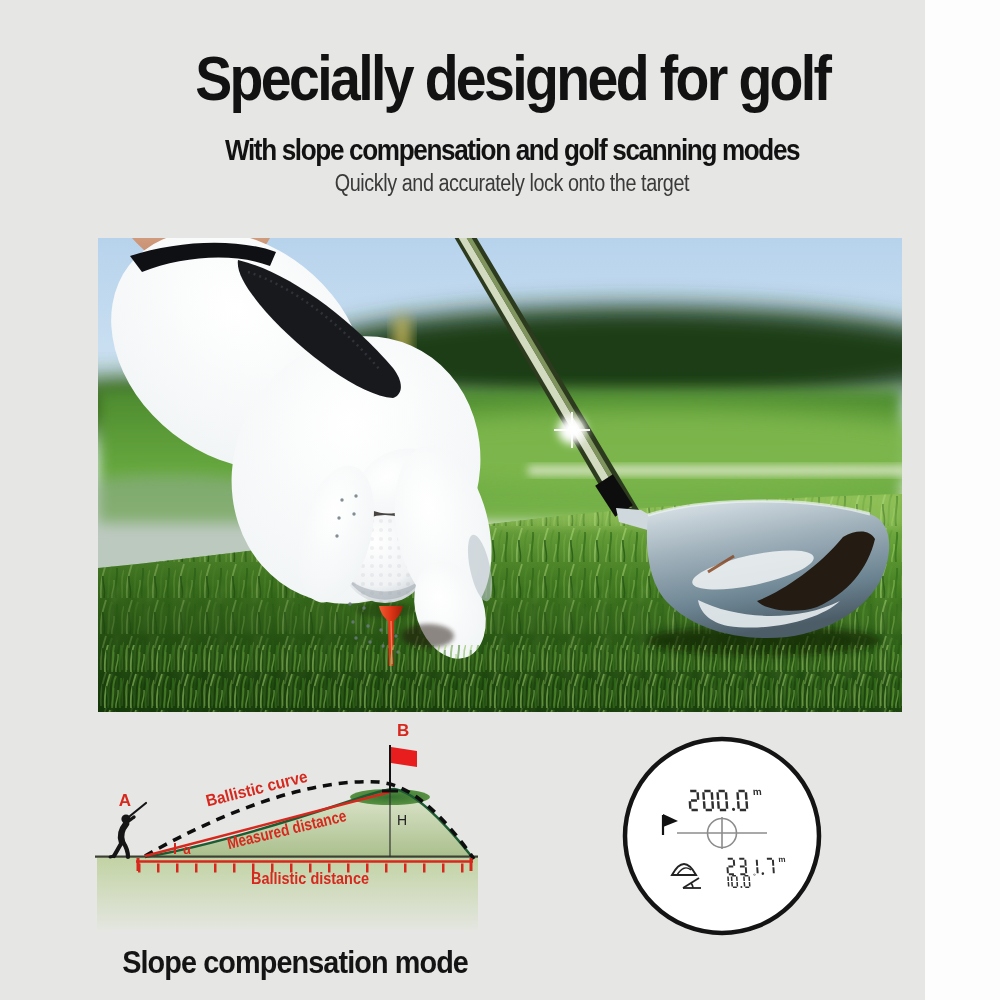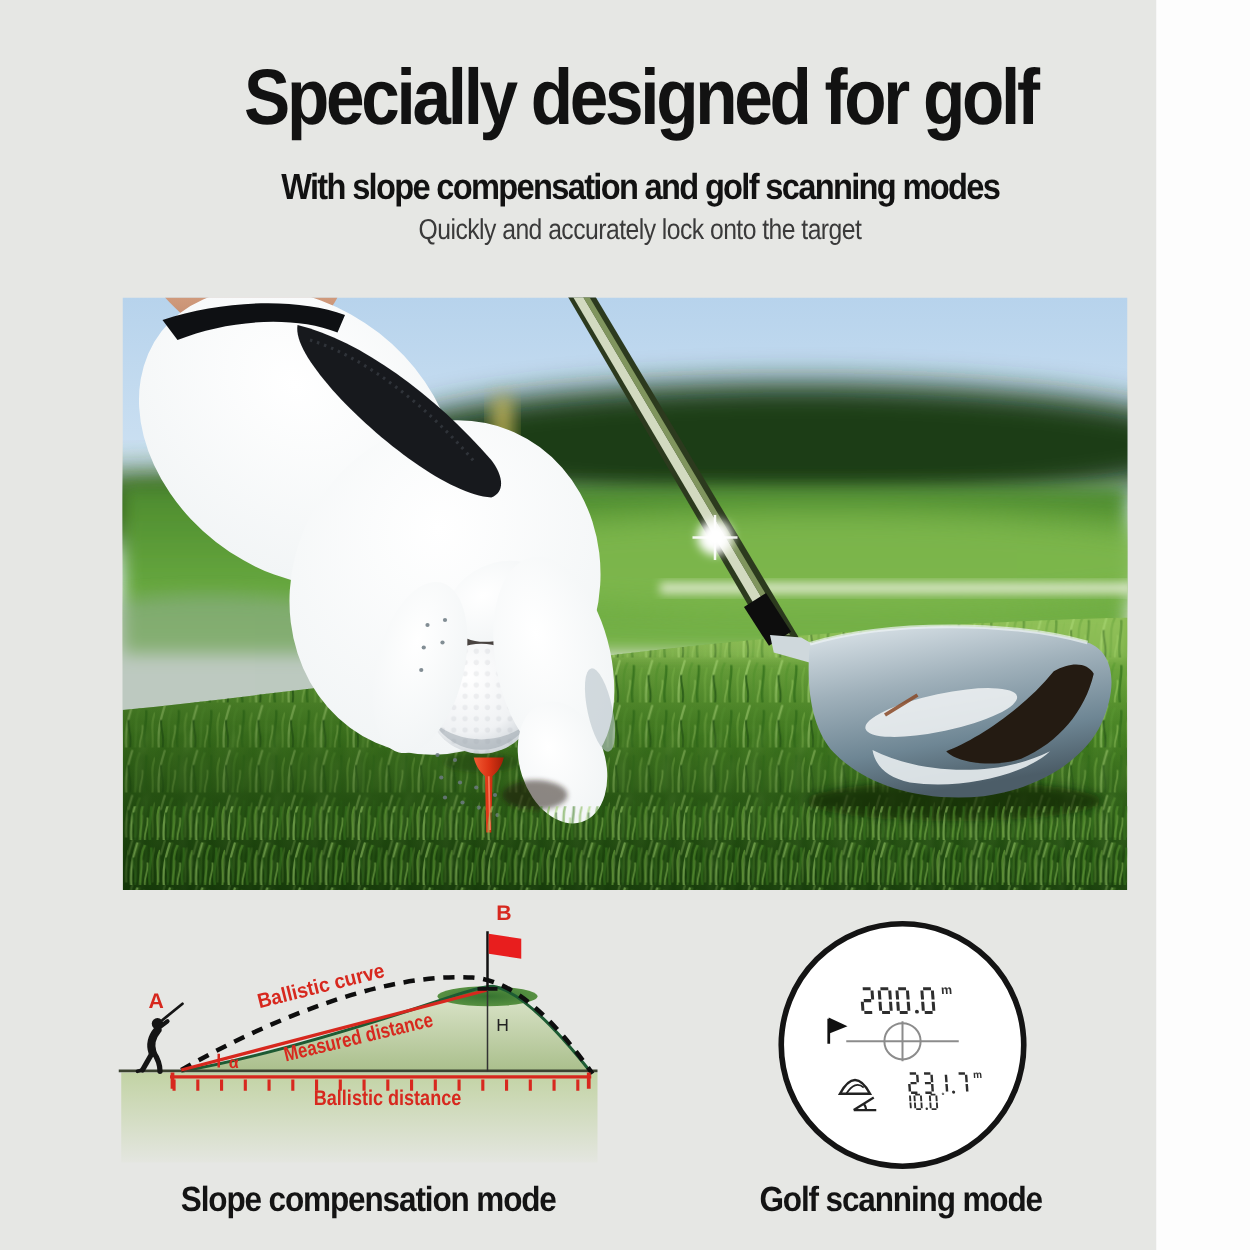--- a/index.html
+++ b/index.html
@@ -6,21 +6,21 @@
   body{font-family:"Liberation Sans","DejaVu Sans",sans-serif;}
   #canvas{position:relative;width:1000px;height:1000px;background:#e6e7e4;overflow:hidden;padding-left:31px;}
   #side-strip{position:absolute;left:925px;top:0;width:75px;height:1000px;background:#fdfdfd;}
   .hdr{position:absolute;left:12px;width:1000px;text-align:center;color:#121212;}
   .squeeze{display:inline-block;transform:scaleX(.88);transform-origin:50% 50%;white-space:nowrap;}
   .squeeze2{display:inline-block;transform:scaleX(.90);transform-origin:50% 50%;white-space:nowrap;}
   .squeeze3{display:inline-block;transform:scaleX(.86);transform-origin:50% 50%;white-space:nowrap;}
   #title{top:42px;font-size:63px;font-weight:800;letter-spacing:-3px;}
   #subtitle{top:134px;font-size:29px;font-weight:700;letter-spacing:-1.5px;}
   #tagline{top:170px;font-size:23px;font-weight:400;letter-spacing:-.5px;color:#3a3a3a;}
-  .caption{position:absolute;top:944px;width:400px;text-align:center;font-size:28px;font-weight:700;letter-spacing:-1px;color:#141414;}
+  .caption{position:absolute;top:944px;width:400px;text-align:center;font-size:32px;font-weight:700;letter-spacing:-1px;color:#141414;}
   #caption-left{left:95px;}
   #caption-right{left:521px;}
   svg{position:absolute;display:block;}
   #hero-svg{left:98px;top:238px;}
   #diagram-svg{left:60px;top:718px;}
   #viewfinder-svg{left:610px;top:725px;}
 </style>
 </head>
 <body>
 
@@ -351,14 +351,13 @@
         <line x1="26.975" y1="1.4300000000000002" x2="26.975" y2="5.9799999999999995" stroke="#2e2e2e" stroke-width="1.4949999999999999"></line>
         <line x1="26.975" y1="7.0200000000000005" x2="26.975" y2="11.57" stroke="#2e2e2e" stroke-width="1.4949999999999999"></line>
         <line x1="22.425" y1="12.35" x2="26.325" y2="12.35" stroke="#2e2e2e" stroke-width="1.4949999999999999"></line>
         <line x1="21.775" y1="7.0200000000000005" x2="21.775" y2="11.57" stroke="#2e2e2e" stroke-width="1.4949999999999999"></line>
         <line x1="21.775" y1="1.4300000000000002" x2="21.775" y2="5.9799999999999995" stroke="#2e2e2e" stroke-width="1.4949999999999999"></line>
         <text x="31.2" y="3.12" font-size="6.175" font-weight="bold" fill="#2e2e2e">°</text>
       </g>
   </svg>
 
   <div class="caption" id="caption-left"><span class="squeeze2">Slope compensation mode</span></div>
-  <div class="caption" id="caption-right"><span class="squeeze2">Golf scanning mode</span></div>
 </div>
 
 </body></html>

